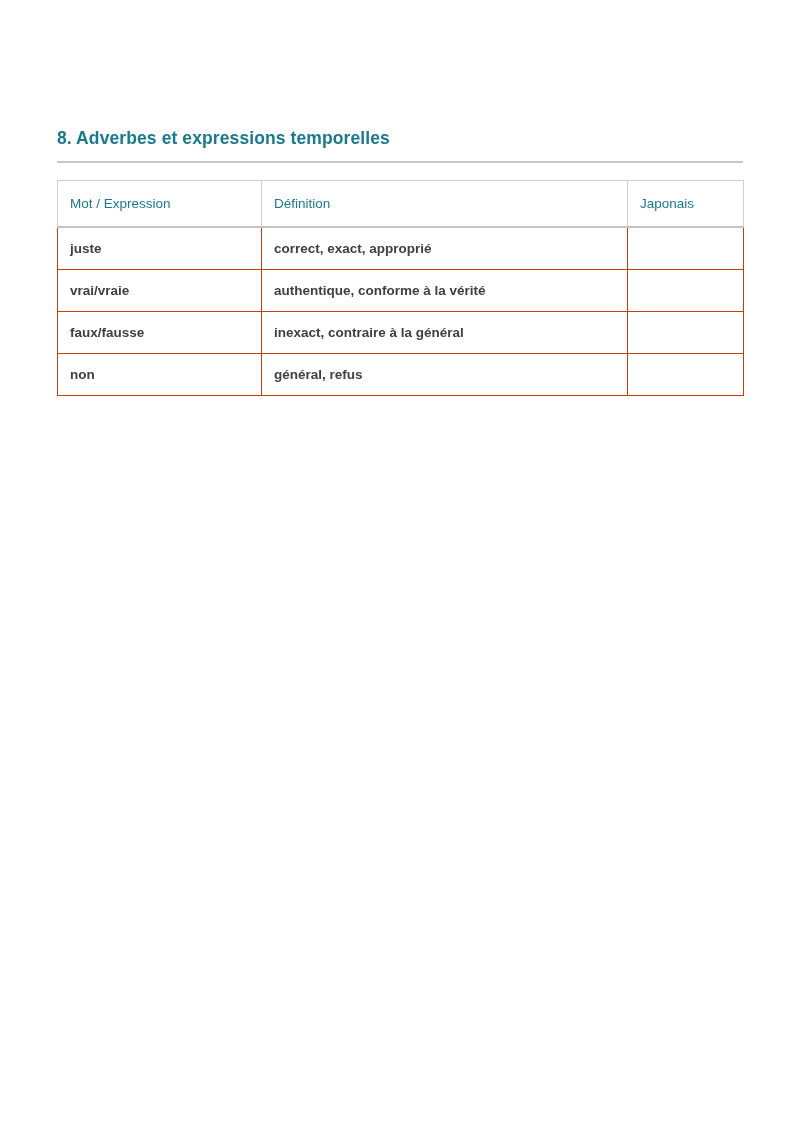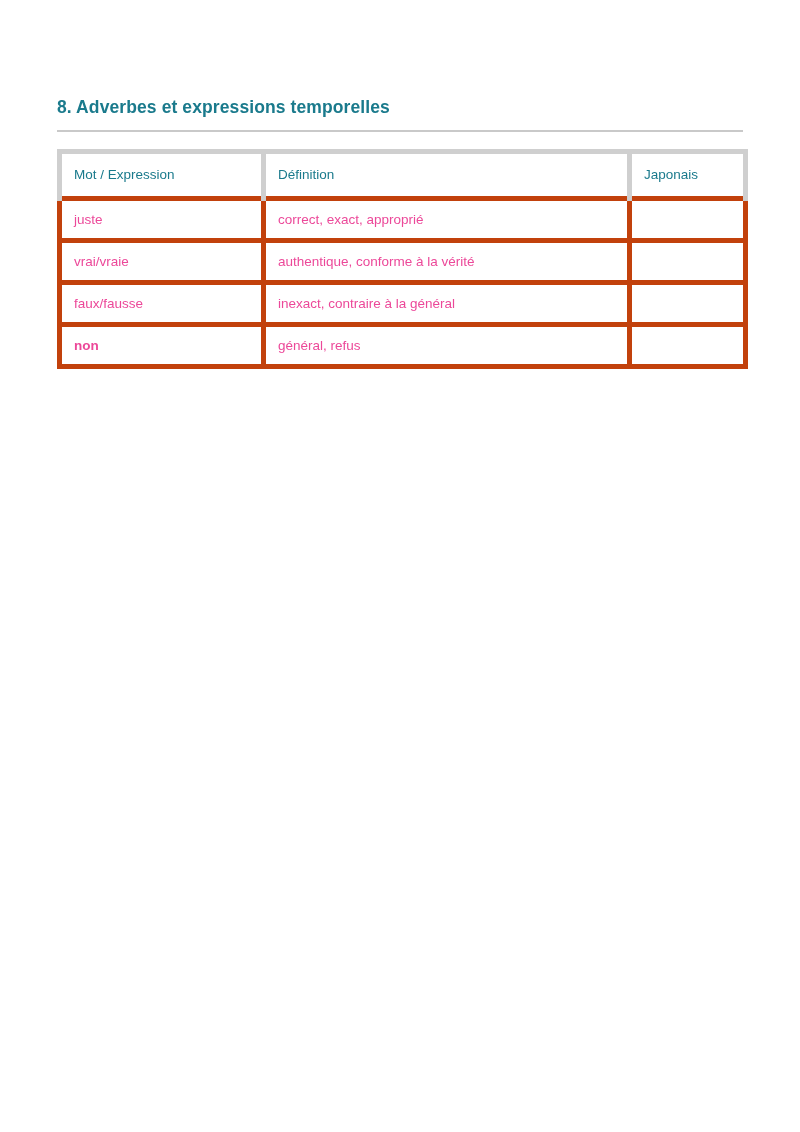--- a/index.html
+++ b/index.html
@@ -12,20 +12,21 @@
     background: #ffffff;
     font-family: "Liberation Sans", sans-serif;
     -webkit-font-smoothing: antialiased;
   }
   .page {
     position: relative;
     width: 800px;
     height: 844px;
     background: #ffffff;
     box-sizing: border-box;
+    margin-top: 31px;
   }
   .content {
     position: absolute;
     left: 57px;
     top: 96px;
     width: 686px;
   }
   .section-title {
     font-size: 17.5px;
     font-weight: bold;
@@ -46,39 +47,40 @@
     border-collapse: collapse;
     width: 686px;
     table-layout: fixed;
   }
   table.vocab-table col.col-word   { width: 204px; }
   table.vocab-table col.col-def    { width: 366px; }
   table.vocab-table col.col-jp     { width: 116px; }
 
   table.vocab-table th,
   table.vocab-table td {
-    border: 5px solid #c2410c;
+    border: 1px solid #c2410c;
     padding: 0 12px;
     height: 42px;
     vertical-align: middle;
     text-align: left;
     font-size: 13.5px;
     box-sizing: border-box;
     background: #ffffff;
   }
   table.vocab-table thead th {
     color: #1A7A8C;
     font-weight: normal;
     font-size: 13.5px;
     height: 47px;
     border-color: #cfcfcf;
     border-bottom: 2px solid #c4c4c4;
   }
   table.vocab-table tbody td {
-    color: #ec4899;
+    color: #404040;
+    font-weight: bold;
   }
   .w-purple {
     color: #8324A8;
     font-weight: normal;
   }
   .w-orange {
     color: #E9A21B;
     font-weight: normal;
   }
   .w-plain {

